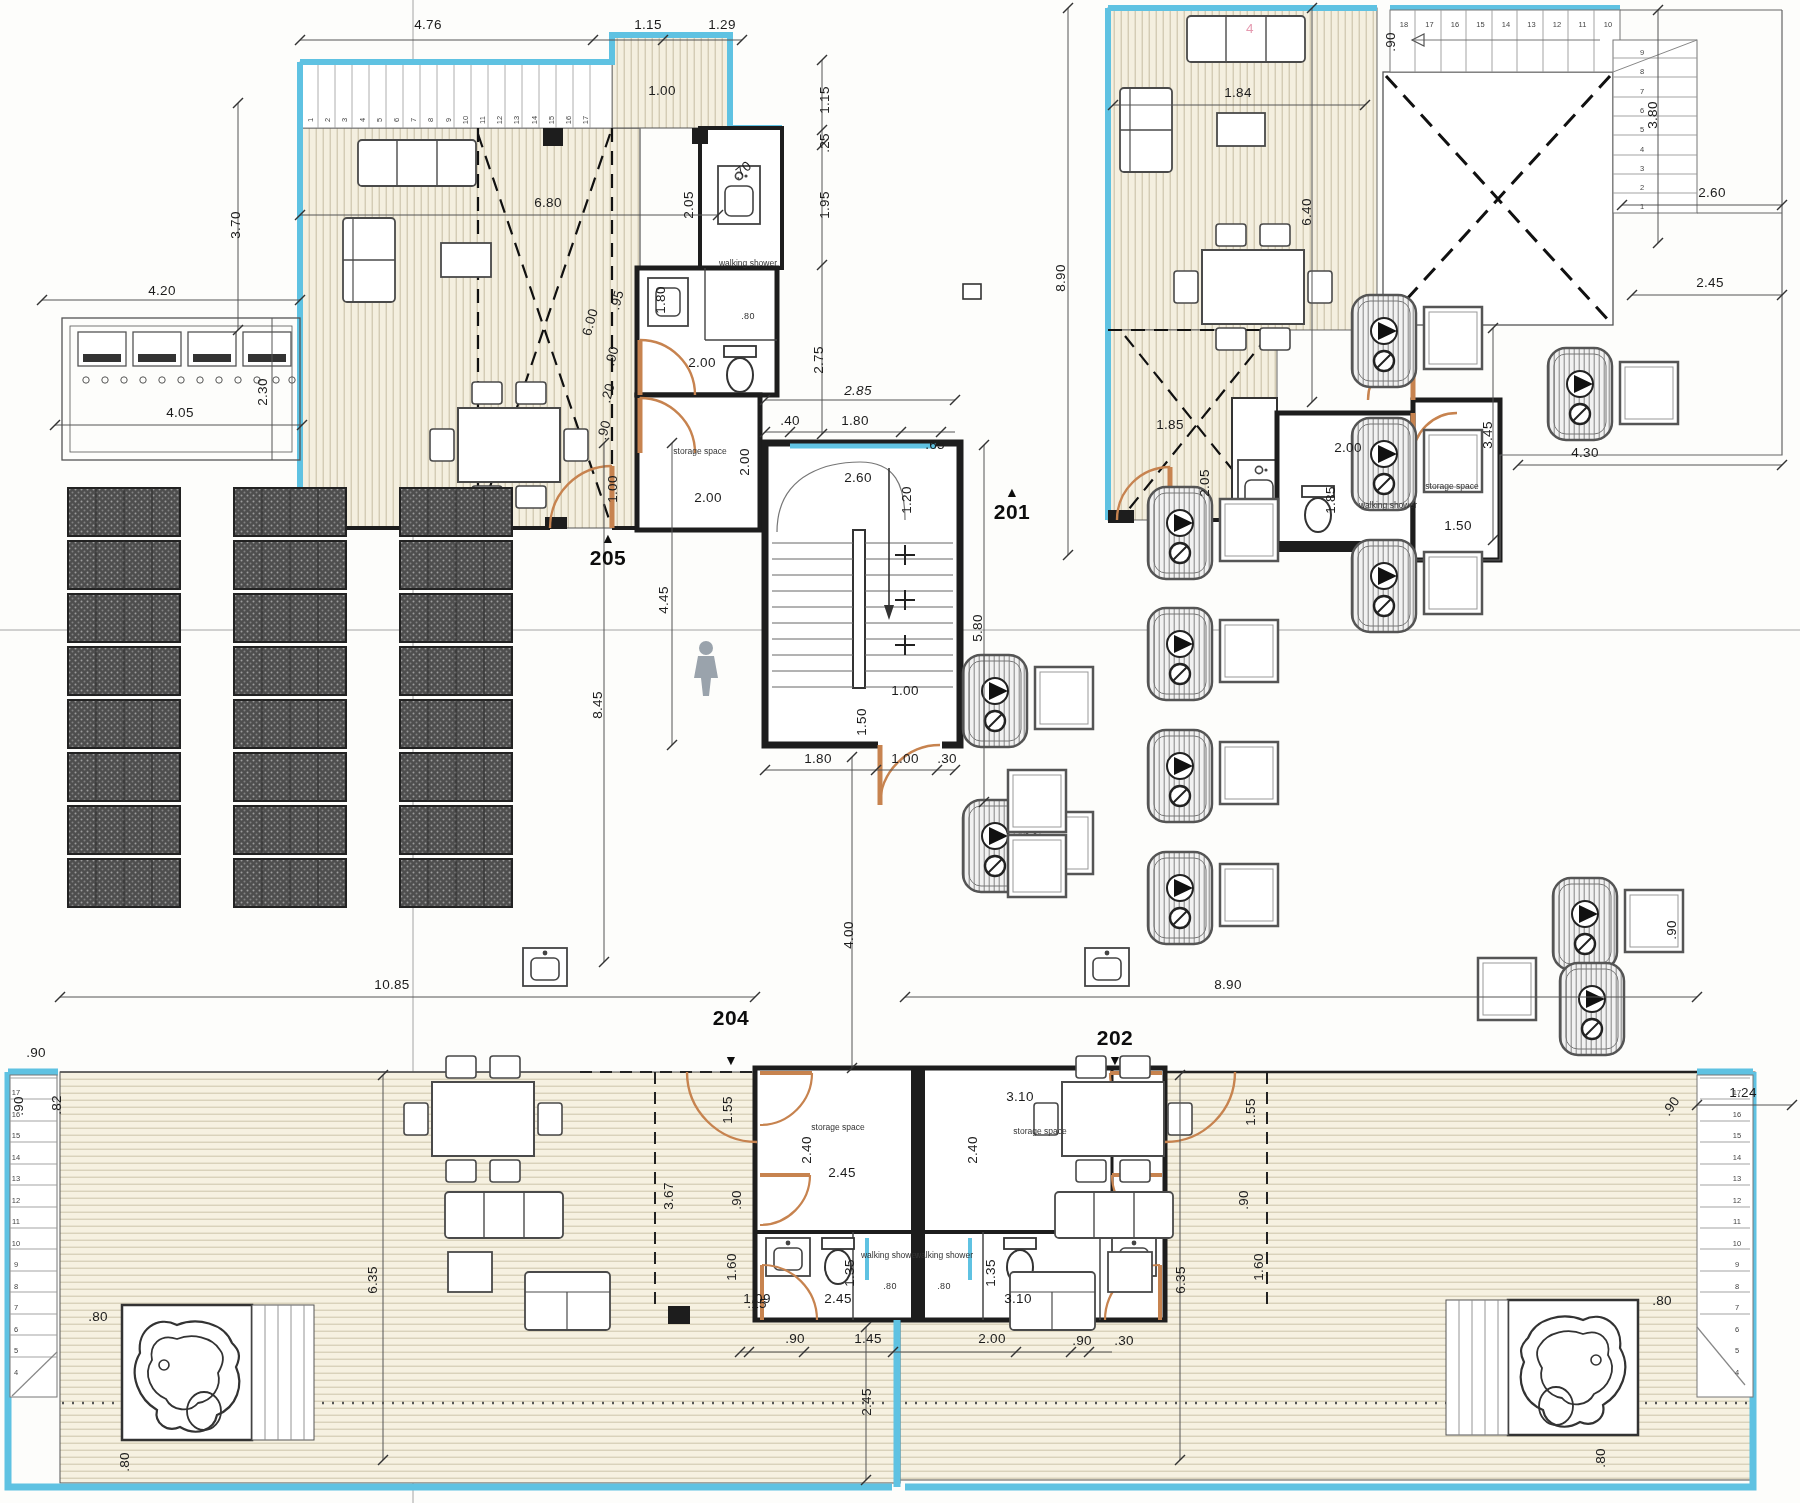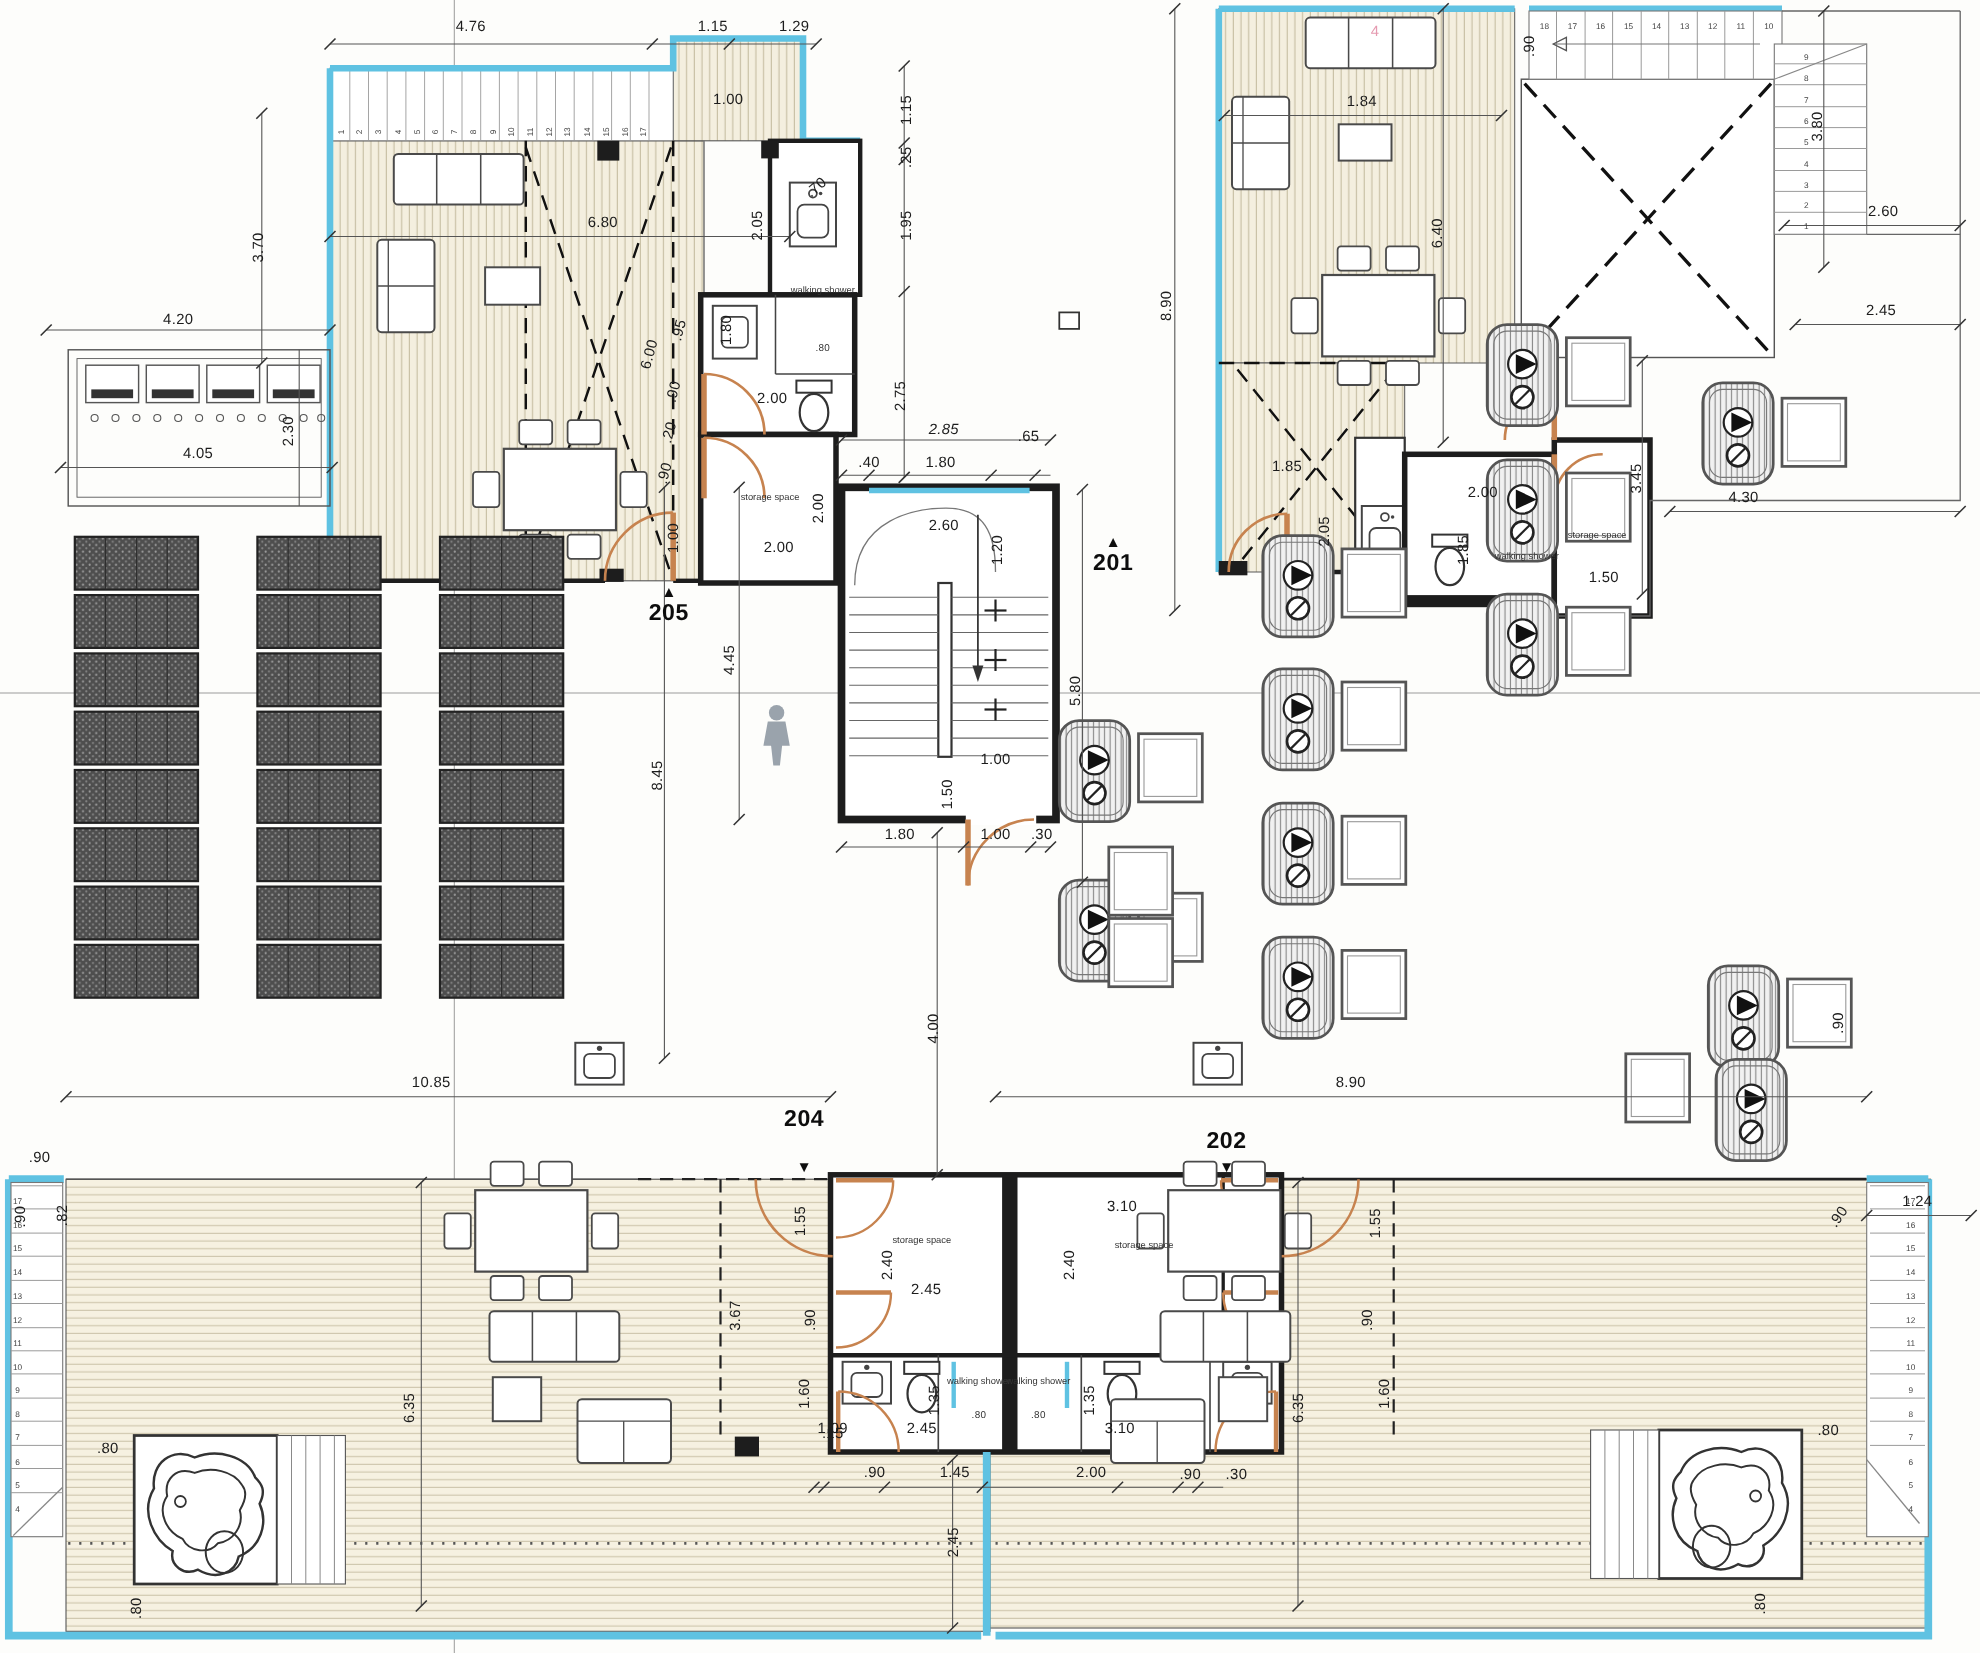--- a/index.html
+++ b/index.html
@@ -668,21 +668,21 @@
       <span class="dim" style="left: 604px; top: 430px; transform: translate(-50%, -50%) rotate(-75deg);">.90</span>
       <span class="dim" style="left: 612px; top: 489px; transform: translate(-50%, -50%) rotate(-90deg);">1.00</span>
       <span class="dim" style="left: 660px; top: 300px; transform: translate(-50%, -50%) rotate(-90deg);">1.80</span>
       <span class="dim" style="left: 702px; top: 362px; transform: translate(-50%, -50%);">2.00</span>
       <span class="dim s" style="left: 748px; top: 316px; transform: translate(-50%, -50%);">.80</span>
       <span class="dim" style="left: 744px; top: 462px; transform: translate(-50%, -50%) rotate(-90deg);">2.00</span>
       <span class="dim" style="left: 708px; top: 497px; transform: translate(-50%, -50%);">2.00</span>
       <span class="dim" style="left: 858px; top: 390px; transform: translate(-50%, -50%); font-style: italic;">2.85</span>
       <span class="dim" style="left: 790px; top: 420px; transform: translate(-50%, -50%);">.40</span>
       <span class="dim" style="left: 855px; top: 420px; transform: translate(-50%, -50%);">1.80</span>
-      <span class="dim" style="left: 935px; top: 396px; transform: translate(-50%, -50%);">.65</span>
+      <span class="dim" style="left: 935px; top: 444px; transform: translate(-50%, -50%);">.65</span>
       <span class="dim" style="left: 858px; top: 477px; transform: translate(-50%, -50%);">2.60</span>
       <span class="dim" style="left: 906px; top: 500px; transform: translate(-50%, -50%) rotate(-90deg);">1.20</span>
       <span class="dim" style="left: 977px; top: 628px; transform: translate(-50%, -50%) rotate(-90deg);">5.80</span>
       <span class="dim" style="left: 663px; top: 600px; transform: translate(-50%, -50%) rotate(-90deg);">4.45</span>
       <span class="dim" style="left: 597px; top: 705px; transform: translate(-50%, -50%) rotate(-90deg);">8.45</span>
       <span class="dim" style="left: 861px; top: 722px; transform: translate(-50%, -50%) rotate(-90deg);">1.50</span>
       <span class="dim" style="left: 905px; top: 690px; transform: translate(-50%, -50%);">1.00</span>
       <span class="dim" style="left: 818px; top: 758px; transform: translate(-50%, -50%);">1.80</span>
       <span class="dim" style="left: 905px; top: 758px; transform: translate(-50%, -50%);">1.00</span>
       <span class="dim" style="left: 947px; top: 758px; transform: translate(-50%, -50%);">.30</span>

